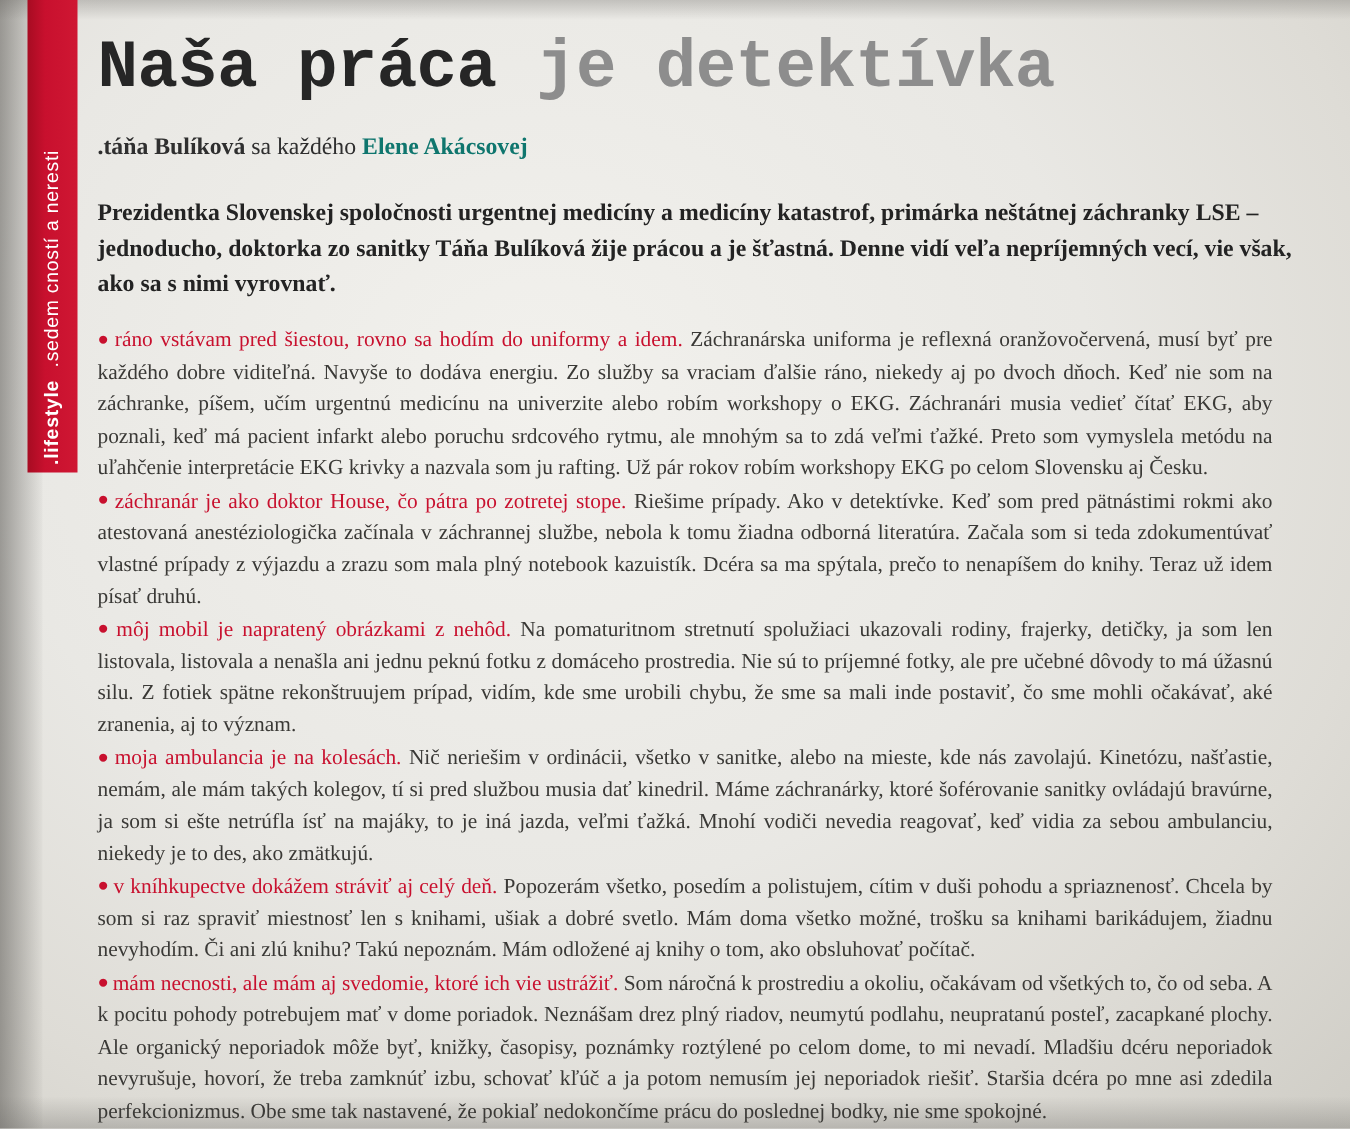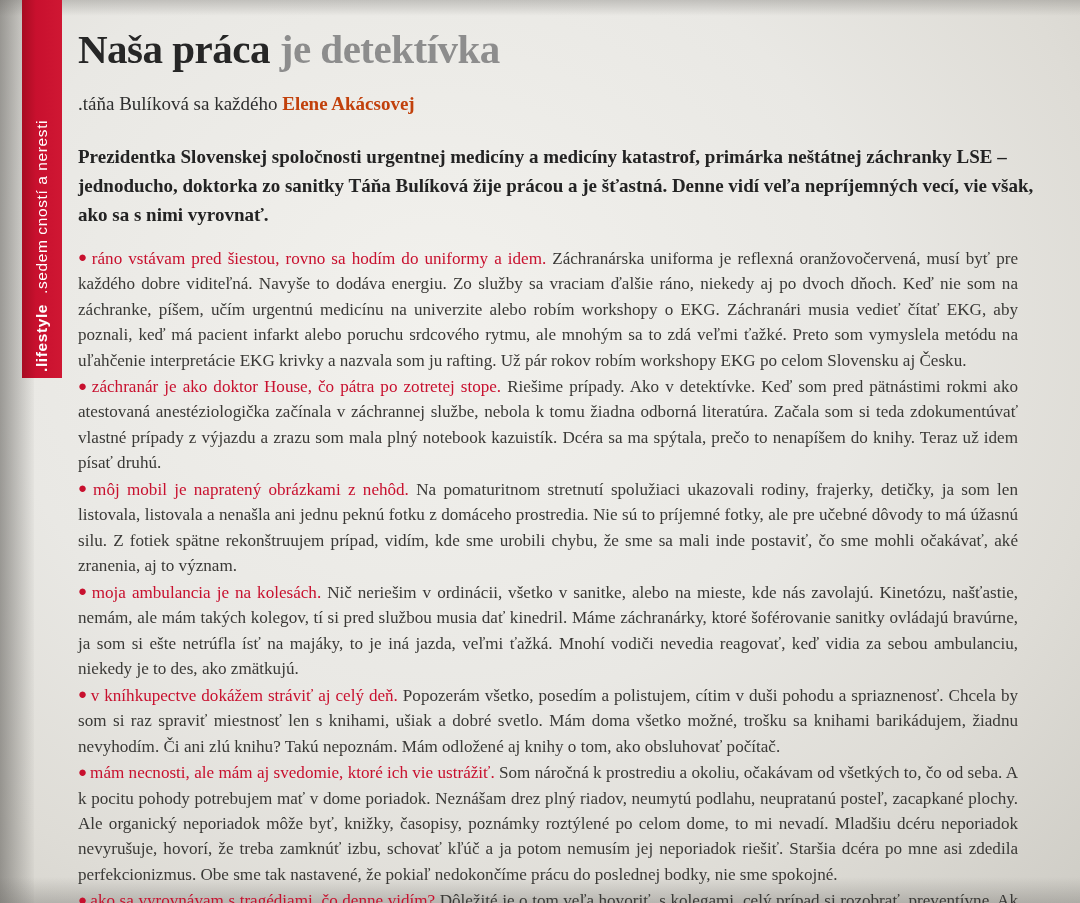--- a/index.html
+++ b/index.html
@@ -73,39 +73,39 @@
 
   
   #content {
     position: absolute;
     left: 78px;
     top: 18px;
     width: 972px;
   }
 
   #headline {
-    font-family: Liberation Serif, serif;
-    font-size: 41px;
+    font-family: Liberation Mono, monospace;
+    font-size: 54px;
     line-height: 1.05;
     letter-spacing: -0.5px;
     color: #2b2b2b;
     margin: 0;
     padding-top: 10px;
   }
   #headline .h-bold { font-weight: bold; color: #262626; }
   #headline .h-light { font-weight: bold; color: #8d8d8d; }
 
   #byline {
     margin-top: 22px;
     font-family: "Liberation Serif", serif;
     font-size: 19px;
     color: #2f2f2f;
   }
-  #byline .name-bold { font-weight: normal; }
-  #byline .name-red { color: #c2410c; font-weight: bold; }
+  #byline .name-bold { font-weight: bold; }
+  #byline .name-red { color: #0f766e; font-weight: bold; }
 
   #standfirst {
     margin-top: 28px;
     font-family: "Liberation Serif", serif;
     font-weight: bold;
     font-size: 19px;
     line-height: 1.52;
     color: #232323;
     width: 962px;
   }

